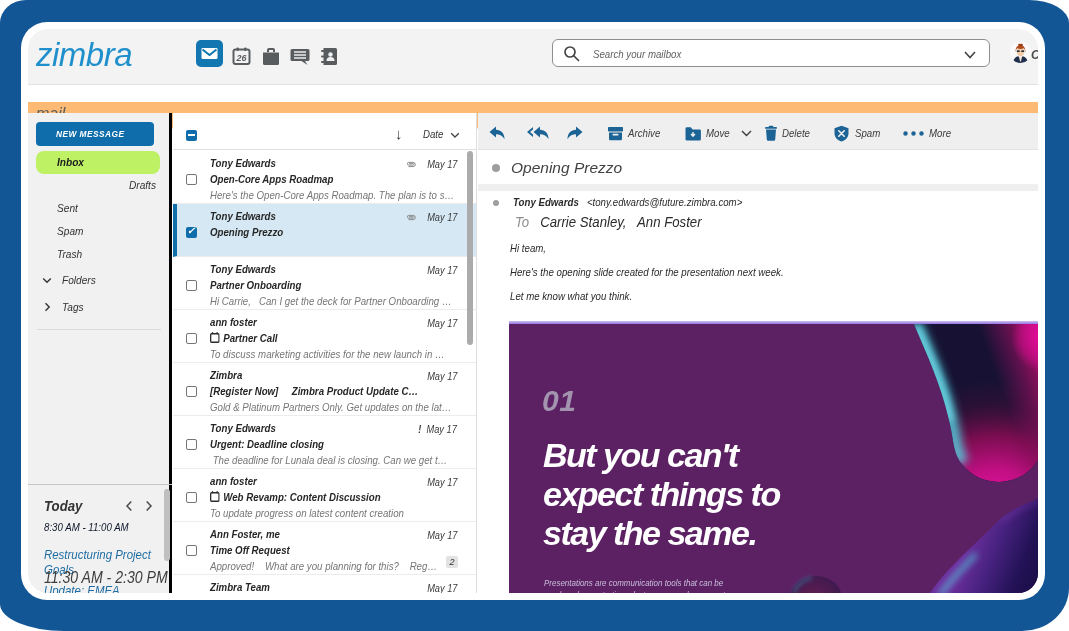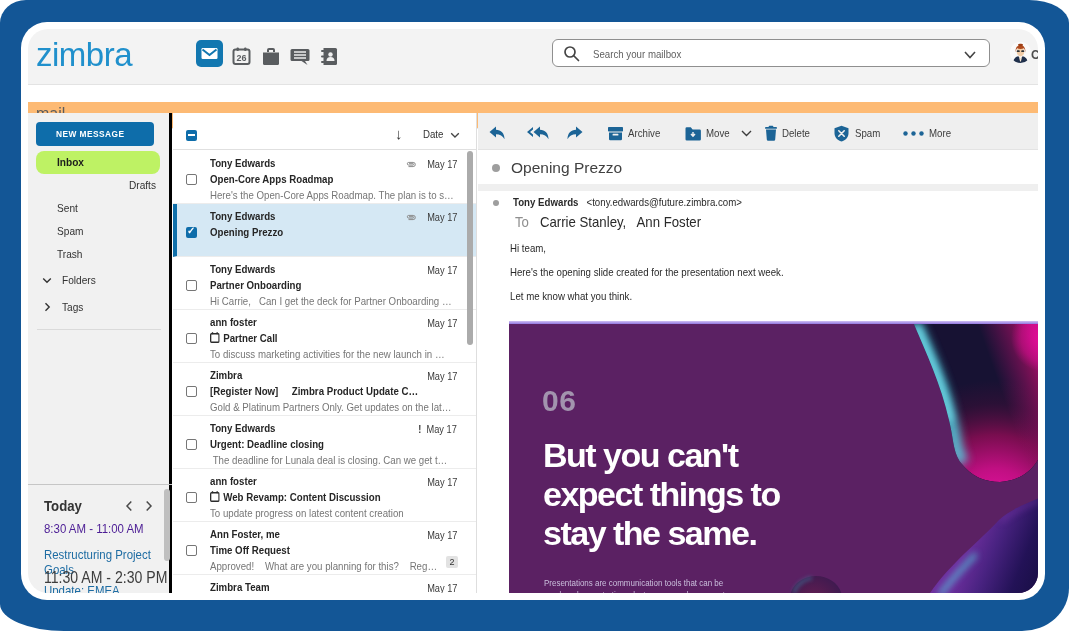--- a/index.html
+++ b/index.html
@@ -1,17 +1,17 @@
 <!DOCTYPE html>
 <html><head>
 <meta charset="utf-8">
 <style>
 * { margin:0; padding:0; box-sizing:border-box; }
 body { background:#fff; font-family:"Liberation Sans", sans-serif; }
-#stage { position:relative; width:1069px; height:631px; overflow:hidden; }
+#stage { position:relative; width:1069px; height:631px; overflow:hidden;font-style:italic; }
 .sx { display:inline-block; transform:scaleX(0.88); transform-origin:0 50%; white-space:nowrap; }
 .sxr { display:inline-block; transform:scaleX(0.88); transform-origin:100% 50%; white-space:nowrap; }
 #frame { position:absolute; inset:0; background:#135696;
   border-top-left-radius:26px 23px; border-top-right-radius:40px 23px;
   border-bottom-right-radius:47px 43px; border-bottom-left-radius:64px 27px; }
 #panel { position:absolute; left:21px; top:22px; right:24px; bottom:31px;
   background:#fff; border-radius:26px; }
 #app { position:absolute; left:28px; top:29px; width:1010px; height:564px;
   background:#fff; border-radius:20px; overflow:hidden; }
 
@@ -31,21 +31,21 @@
 #list { position:absolute; left:145px; top:83.5px; width:304px; height:480.5px; background:#fff; border-right:1px solid #dedede; }
 #pane { position:absolute; left:450px; top:83.5px; width:560px; height:480.5px; background:#fff; }
 
 #newmsg { position:absolute; left:8px; top:9.5px; width:118px; height:24px; background:#0e6daa; border-radius:4px;
   color:#fff; font-size:9.5px; font-weight:bold; letter-spacing:0.5px; text-align:center; line-height:24px; }
 .sitem { position:absolute; left:8px; width:124px; height:23px; font-size:11.5px; color:#323232; line-height:23px; padding-left:21px; }
 .sel { background:#bef264; border-radius:8px; font-weight:bold; color:#1c1c1c; }
 #sidesep { position:absolute; left:9px; top:216.5px; width:124px; height:1px; background:#dadada; }
 #agenda { position:absolute; left:0; top:371.5px; width:144px; height:109px; border-top:1px solid #c6c6c6; }
 #agenda .today { position:absolute; left:16px; top:12px; font-size:15px; font-weight:bold; color:#333; }
-#agenda .t1 { position:absolute; left:16px; top:36px; font-size:13px; color:#4c1d95; }
+#agenda .t1 { position:absolute; left:16px; top:36px; font-size:11px; color:#0f172a; }
 #agenda .l1 { position:absolute; left:16px; top:63px; width:124px; font-size:13px; color:#1d6ca3; line-height:14.5px; }
 #agenda .t2 { position:absolute; left:16px; top:84px; font-size:16px; color:#3d3d3d; }
 #agenda .l2 { position:absolute; left:16px; top:98px; font-size:13px; color:#1d6ca3; }
 #agenda .sb { position:absolute; left:136px; top:4px; width:6px; height:72px; background:#bfbfbf; border-radius:3px; }
 
 #listhdr { position:absolute; left:0; top:0; width:303px; height:37.5px; border-bottom:1px solid #e0e0e0; background:#fff; }
 .cb { position:absolute; width:11px; height:11px; border-radius:2px; }
 .cb.on { background:#0e6daa; }
 .cb.off { background:#fff; border:1.5px solid #767676; }
 .cb .mark { position:absolute; color:#fff; font-size:10px; left:1px; top:-1.5px; font-weight:bold; }
@@ -324,21 +324,21 @@
       <div id="msghdr">
         <div class="dot"></div>
         <div class="fromline"><span class="sx"><b>Tony Edwards</b> &nbsp;&nbsp;&lt;tony.edwards@future.zimbra.com&gt;</span></div>
         <div class="toline"><span class="sx"><span class="tolab">To</span> &nbsp;&nbsp;Carrie Stanley,&nbsp;&nbsp; Ann Foster</span></div>
       </div>
       <div class="bodyline" style="top:128.5px;"><span class="sx">Hi team,</span></div>
       <div class="bodyline" style="top:152.5px;"><span class="sx">Here's the opening slide created for the presentation next week.</span></div>
       <div class="bodyline" style="top:176.5px;"><span class="sx">Let me know what you think.</span></div>
       <div id="slidetop"></div>
       <div id="slide">
-        <div class="n01">06</div>
+        <div class="n01">01</div>
         <div class="head">But you can't<br>expect things to<br>stay the same.</div>
         <div class="small">Presentations are communication tools that can be<br>used as demonstrations, lectures, speeches, reports,</div>
         <svg id="blobs" width="530" height="272" viewBox="0 0 530 272">
           <defs>
             <radialGradient id="rgLobe" cx="486" cy="186" r="130" gradientUnits="userSpaceOnUse">
               <stop offset="0" stop-color="#ef12a8"></stop>
                 <stop offset="0.32" stop-color="#c00f82"></stop>
                 <stop offset="0.58" stop-color="#7d0d50" stop-opacity="0.95"></stop>
                 <stop offset="0.82" stop-color="#3a0f38" stop-opacity="0.55"></stop>
                 <stop offset="1" stop-color="#3a0f38" stop-opacity="0"></stop>

